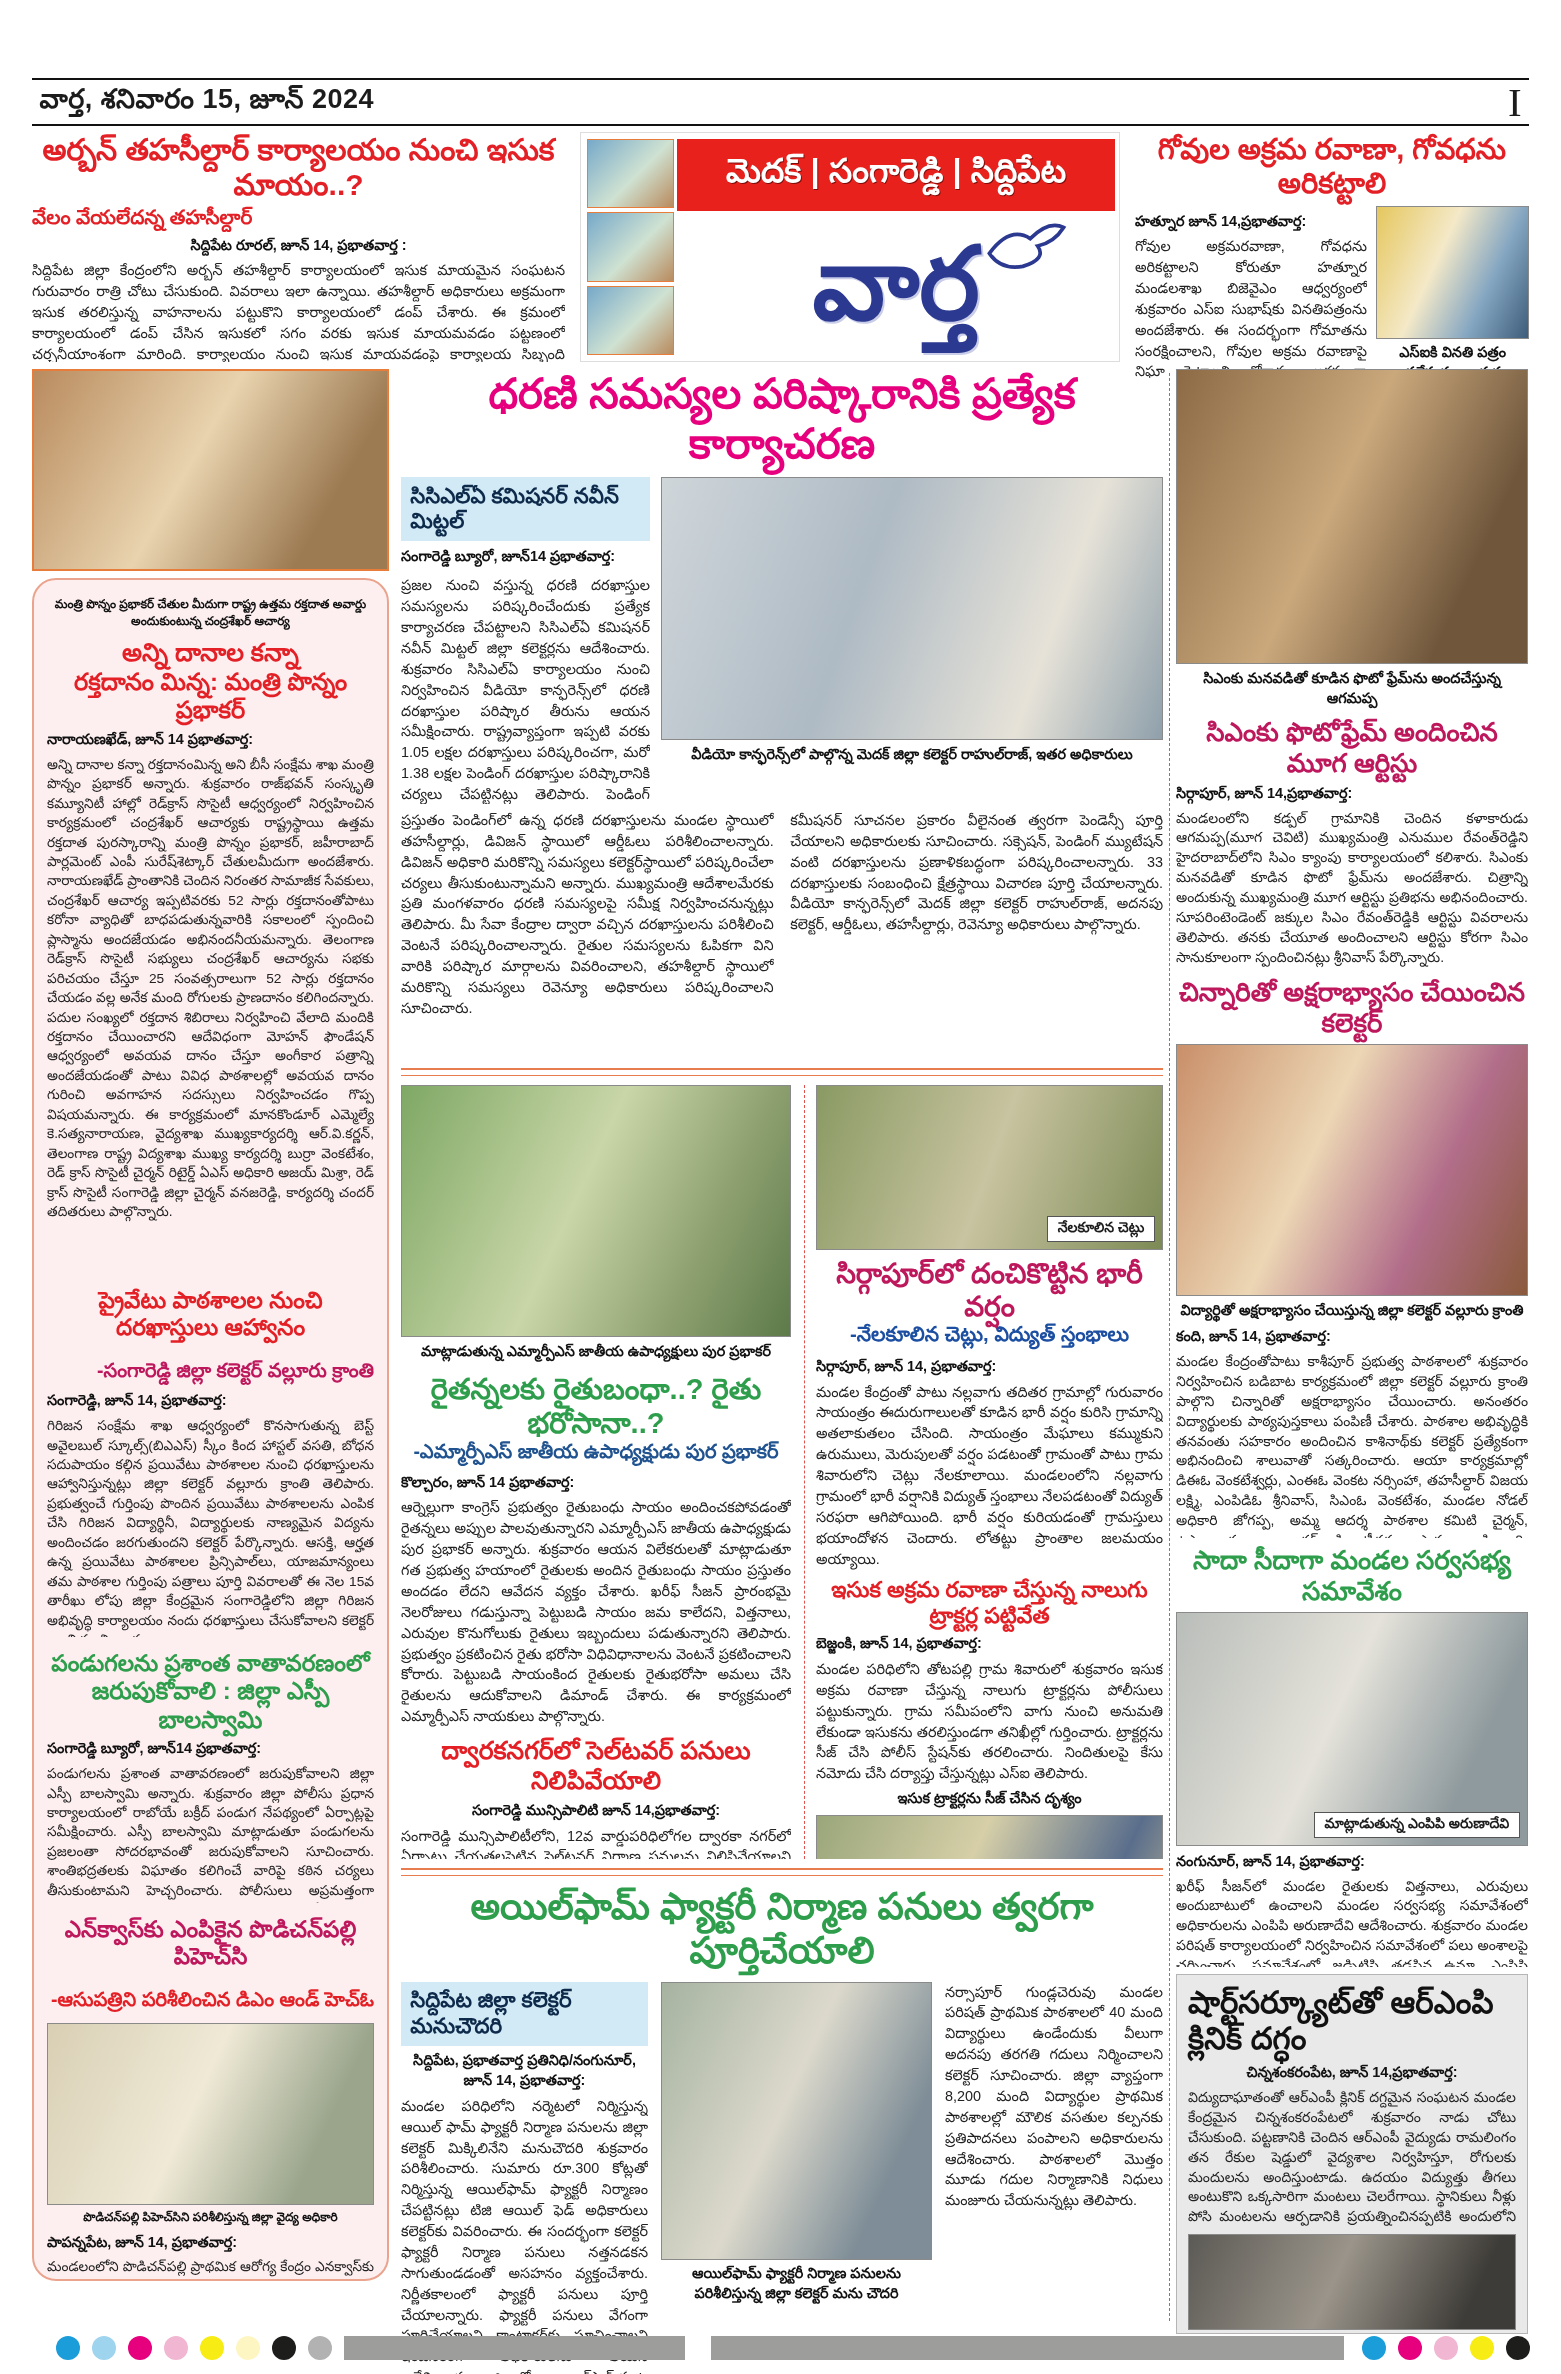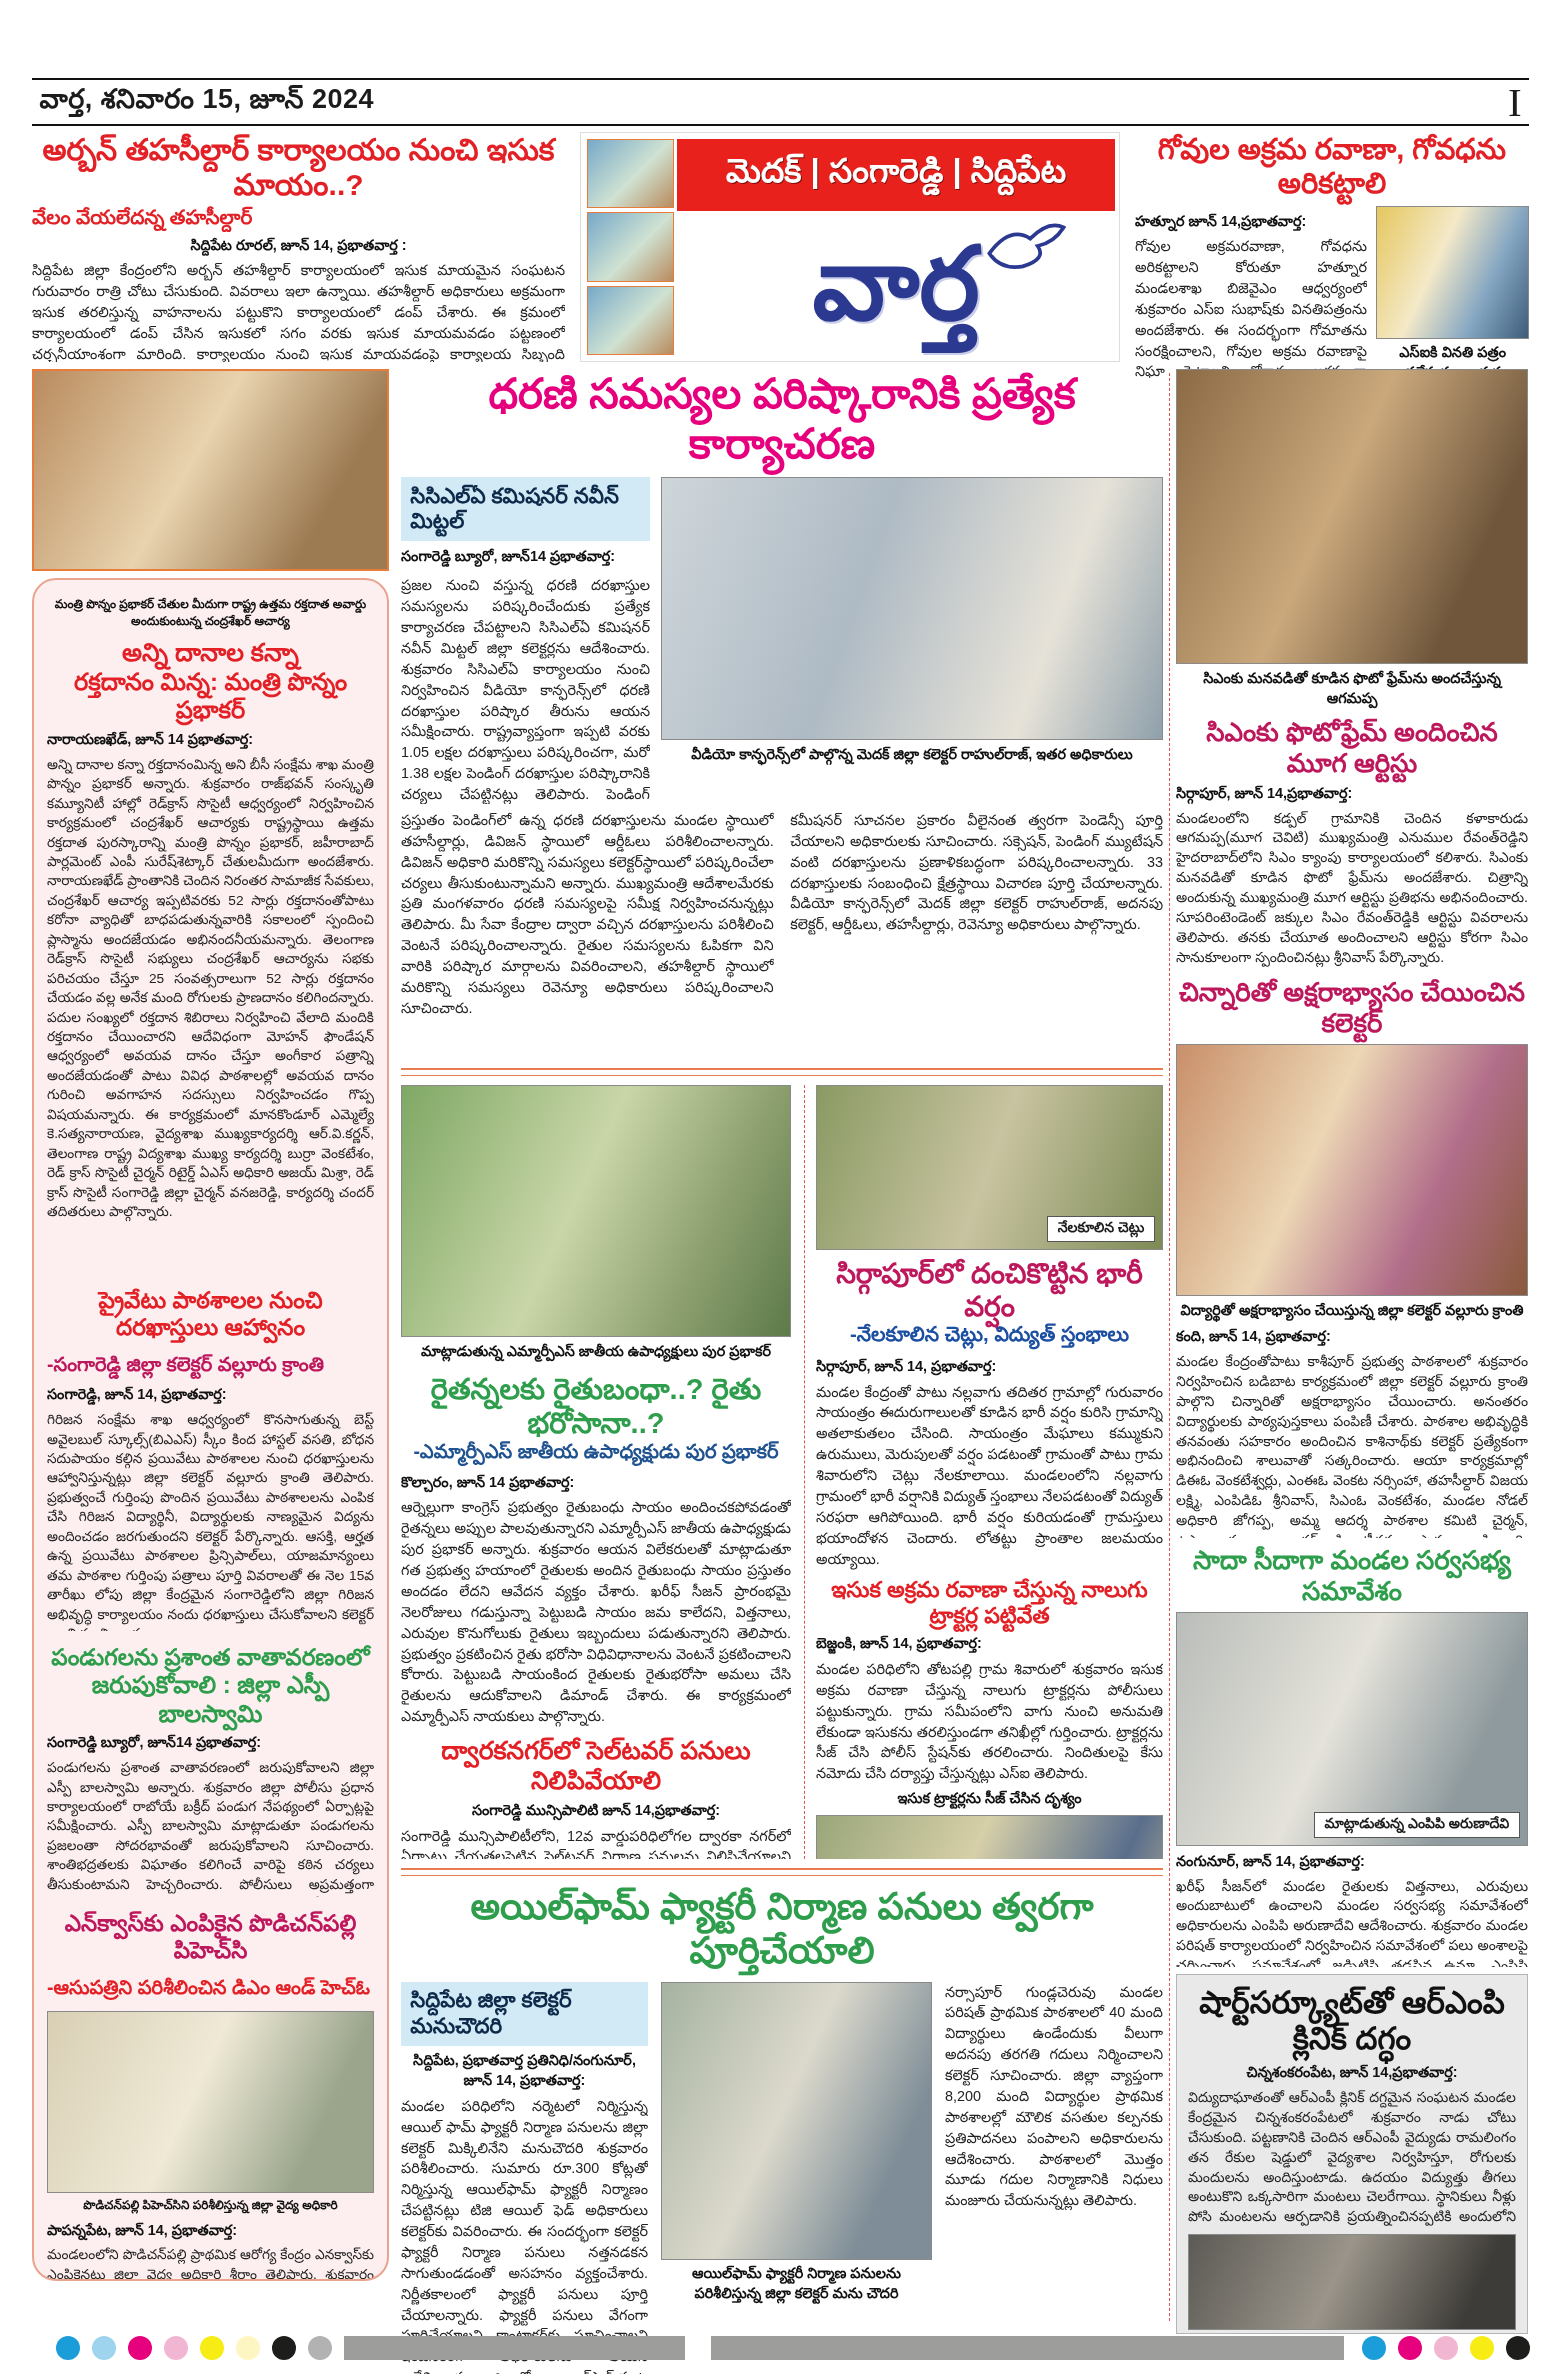--- a/index.html
+++ b/index.html
@@ -78,21 +78,21 @@
 
   
   .lphoto{height:202px;border:2.8px solid #e87c3a}
   .pinkbox{margin-top:7.4px;background:#fdeff0;border:2.8px solid #eaa48e;border-radius:24px;
            padding:11px 13px;height:1703px;overflow:hidden}
   .pinkbox .bd{font-size:13.7px;line-height:1.42}
   .pinkbox .cap{font-size:12px}
   .lb-h1{font-size:25px;text-align:center;margin-top:7.4px}
   .lb-h2{font-size:24px;text-align:center}
   .l-h{font-size:23px;text-align:center;margin-top:13px}
-  .l-sub{font-size:19.5px;font-weight:bold;text-align:left;margin-top:12px}
+  .l-sub{font-size:19.5px;font-weight:bold;text-align:right;margin-top:18px}
   .phc-photo{height:182px;margin-top:7.4px}
 
   
   .c-head{font-size:42px;text-align:center;margin-bottom:9.3px}
   .c-row1{display:flex;gap:11px;height:327px}
   .c-row1 .cl{width:249px;display:flex;flex-direction:column}
   .c-row1 .cl .bd{flex:1;overflow:hidden;margin-top:3.7px}
   .c-row1 .cp{flex:1;display:flex;flex-direction:column}
   .c-row1 .cp .ph{height:263px}
   .c-row2{display:flex;gap:16.7px;height:249px;margin-top:5.6px}
@@ -119,21 +119,21 @@
   
   .colR>div{overflow:hidden}
   .r-cm{height:601px;display:flex;flex-direction:column}
   .r-cm .ph{height:295px}
   .r-h{font-size:26px;text-align:center;margin-top:7.4px}
   .r-ak{height:568px}
   .r-ak .ph{height:252px;margin-top:5.6px}
   .r-mm{height:429px}
   .r-mm .ph{height:234px;margin-top:5.6px}
   .r-cf{flex:1;background:#e9e9e9;border:0.9px solid #b5b5b5;padding:9.3px 11px;margin-top:7.4px}
-  .cf-h{font-size:31px;text-align:center;color:#111}
+  .cf-h{font-size:31px;text-align:left;color:#111}
   .r-cf .ph{height:96px;margin-top:7.4px}
   .colR .bd{font-size:14px;line-height:1.42}
 
   
   .footer{position:absolute;left:56px;right:18.6px;bottom:13px;height:28px;
           display:flex;align-items:center}
   .dots{display:flex;align-items:center}
   .dot{width:24px;height:24px;border-radius:50%;margin-right:12px;display:inline-block}
   .bar{height:24px;background:#9d9d9c;width:341px;margin-right:7.4px}
   .bar.long{flex:1;margin:0 18.6px}

